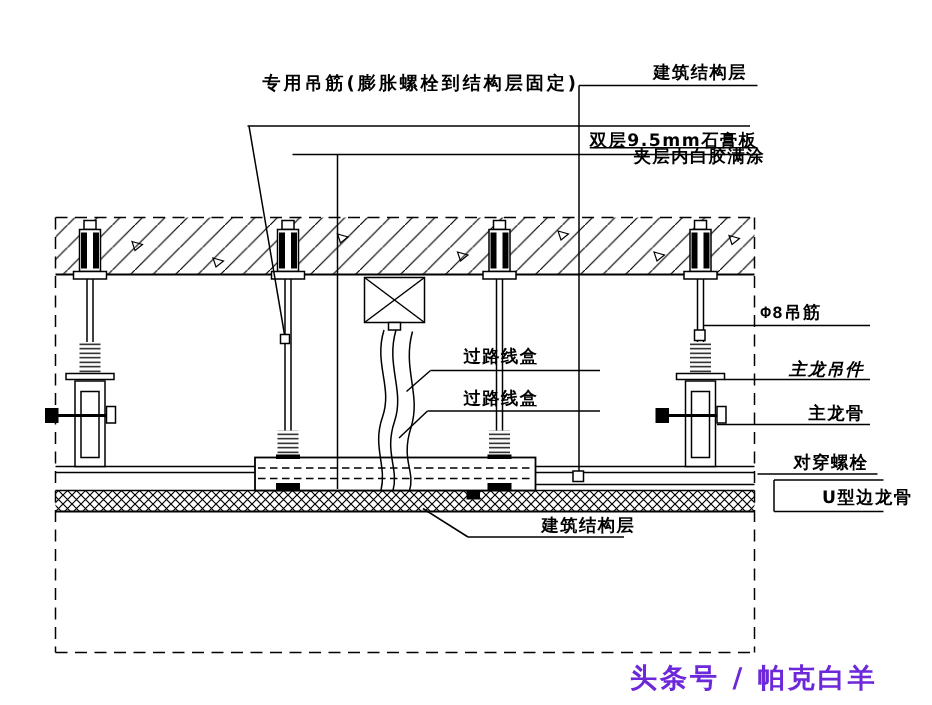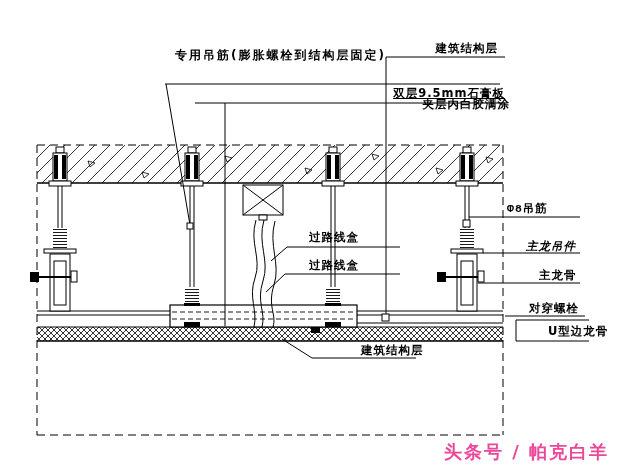--- a/index.html
+++ b/index.html
@@ -8,23 +8,23 @@
     font-family:"DejaVu Sans", sans-serif; overflow:hidden;
   }
   #drawing { position:absolute; left:0; top:0; }
   .label {
     position:absolute; white-space:nowrap; color:#000;
     font:bold 11.5px "DejaVu Sans", sans-serif; letter-spacing:1px;
   }
   .label-lg { font-size:12px; letter-spacing:2px; }
   .ra { text-align:right; }
   #watermark {
-    position:absolute; left:444px; top:440px; white-space:nowrap;
+    position:absolute; left:420px; top:440px; white-space:nowrap;
     font:bold 18px "DejaVu Sans", sans-serif; letter-spacing:2px;
-    color:#ec4899; text-shadow:1px 1px 0 #ffffff;
+    color:#6d28d9; text-shadow:1px 1px 0 #ffffff;
   }
 </style>
 </head>
 <body>
 
 <div id="stage">
 
   <svg id="drawing" width="621" height="470" viewBox="0 0 621 470">
     <defs>
       <pattern id="hatch" width="15" height="15" patternUnits="userSpaceOnUse">

